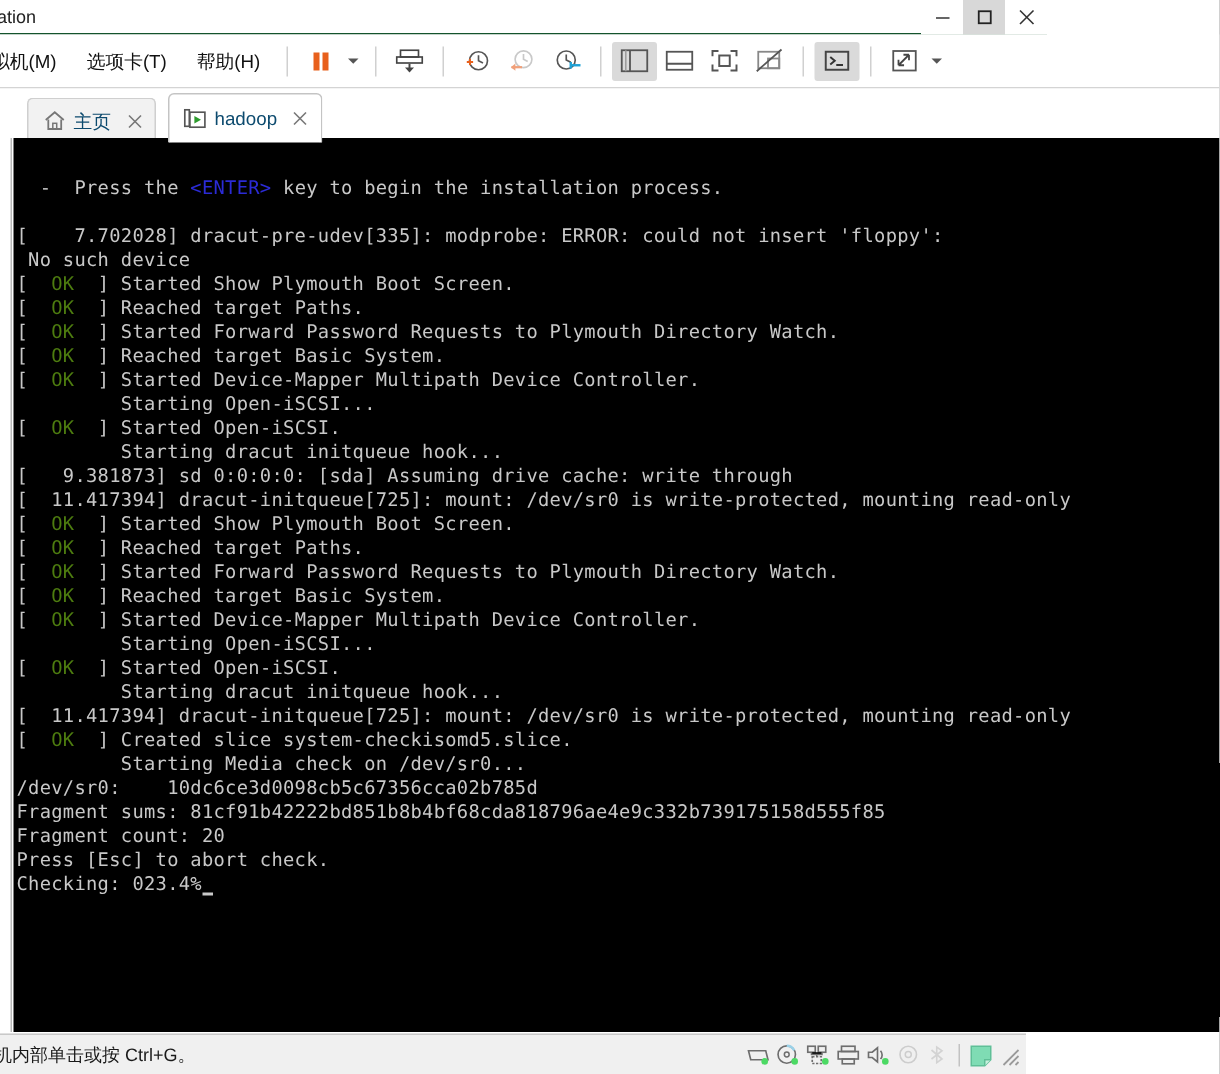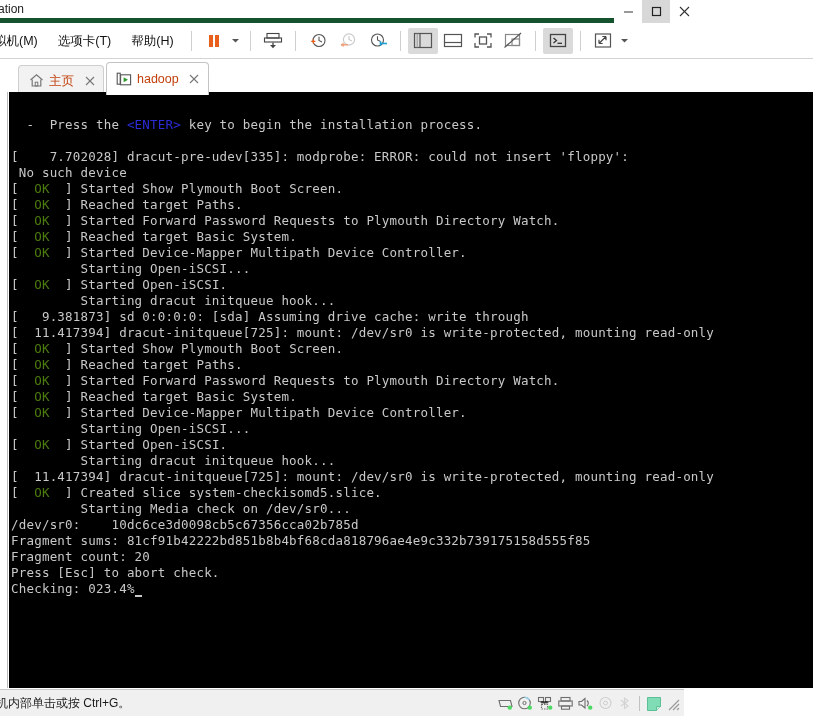--- a/index.html
+++ b/index.html
@@ -17,21 +17,21 @@
     height: 716px;
     background: #ffffff;
   }
 
   
   .titlebar {
     position: absolute;
     left: 0; top: 0;
     width: 698px; height: 23px;
     background: #ffffff;
-    border-bottom: 5px solid #14532d;
+    border-bottom: 1px solid #14532d;
     display: flex;
     align-items: center;
   }
   .title-text {
     font-size: 12px;
     color: #222222;
     padding-left: 0px;
     margin-left: -2px;
     white-space: nowrap;
     line-height: 23px;
@@ -103,27 +103,27 @@
     display: flex;
     align-items: flex-end;
   }
   .tabstrip-left-gap { width: 18px; height: 36px; flex: none; }
   .tab {
     height: 30px;
     display: flex;
     align-items: center;
     padding: 0 7px 0 9px;
     font-size: 12.5px;
-    color: #c2410c;
+    color: #0c4a6e;
     flex: none;
     border: 1px solid #cfcfcf;
     border-bottom: none;
     border-radius: 4px 4px 0 0;
     background: #f2f2f2;
-    margin-right: 2px;
+    margin-right: 8px;
     position: relative;
     white-space: nowrap;
   }
   .tab.active {
     background: #ffffff;
     height: 33px;
     font-weight: normal;
     border-color: #c4c4c4;
     z-index: 3;
   }

